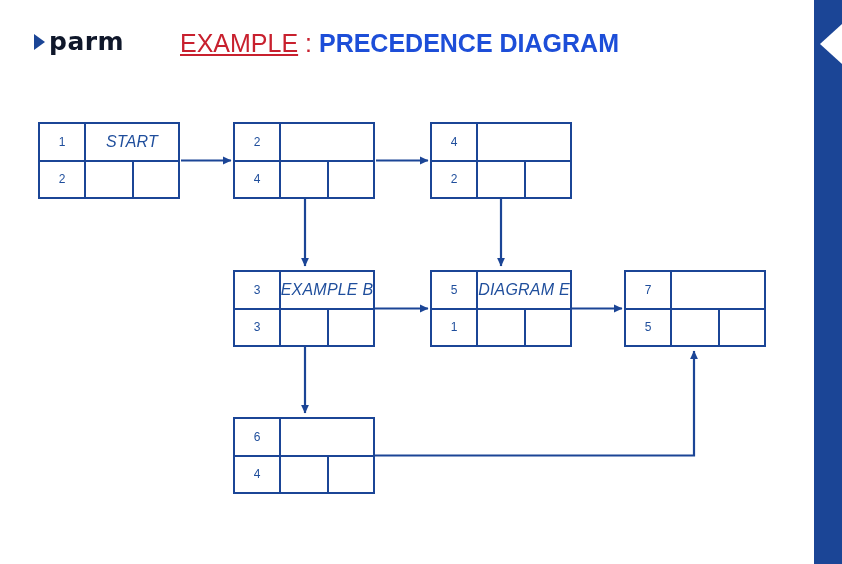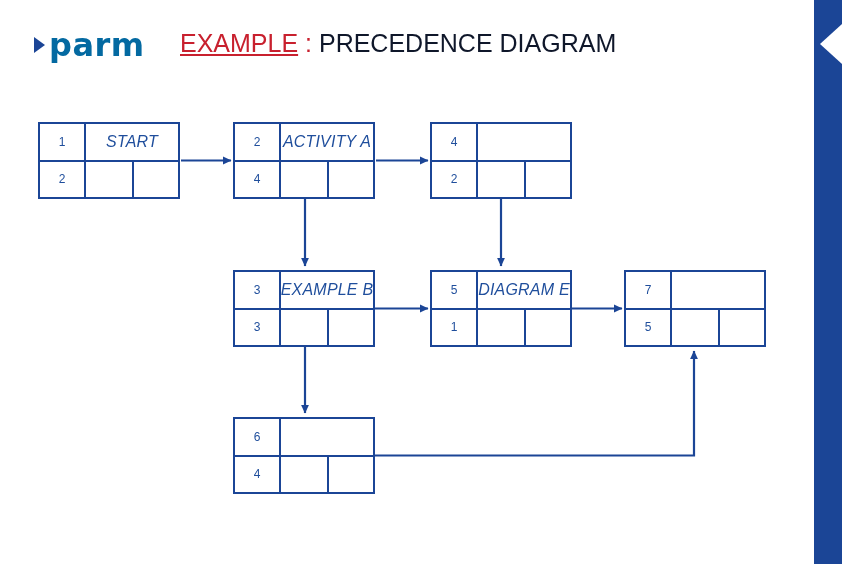--- a/index.html
+++ b/index.html
@@ -53,23 +53,23 @@
   }
   #logo-triangle {
     width: 0;
     height: 0;
     border-left: 11px solid #1B4596;
     border-top: 8px solid transparent;
     border-bottom: 8px solid transparent;
     margin-right: 1px;
   }
   #logo-text {
-    font-size: 32px;
+    font-size: 25px;
     font-weight: bold;
-    color: #0369a1;
+    color: #0f172a;
     letter-spacing: 0.5px;
     line-height: 1;
     font-family: "DejaVu Sans", sans-serif;
   }
   #slide-title {
     position: absolute;
     left: 180px;
     top: 30px;
     font-size: 25px;
     line-height: 1.1;
@@ -79,22 +79,22 @@
     color: #C8202E;
     font-weight: normal;
     letter-spacing: 0px;
     text-decoration: underline;
   }
   .title-sep {
     color: #C8202E;
     font-weight: normal;
   }
   .title-main {
-    color: #0f172a;
-    font-weight: normal;
+    color: #1d4ed8;
+    font-weight: bold;
     letter-spacing: 0px;
   }
 
   
   #diagram {
     position: absolute;
     left: 0;
     top: 0;
     width: 790px;
     height: 564px;
@@ -200,21 +200,20 @@
     <div class="node-row">
       <div class="cell cell-num">2</div>
       <div class="cell cell-blank-a"></div>
       <div class="cell cell-blank-b"></div>
     </div>
   </div>
 
   <div class="node" style="left:233px; top:122px;">
     <div class="node-row node-row-top">
       <div class="cell cell-num">2</div>
-      <div class="cell cell-label">ACTIVITY A</div>
     </div>
     <div class="node-row">
       <div class="cell cell-num">4</div>
       <div class="cell cell-blank-a"></div>
       <div class="cell cell-blank-b"></div>
     </div>
   </div>
 
   <div class="node" style="left:430px; top:122px;">
     <div class="node-row node-row-top">

